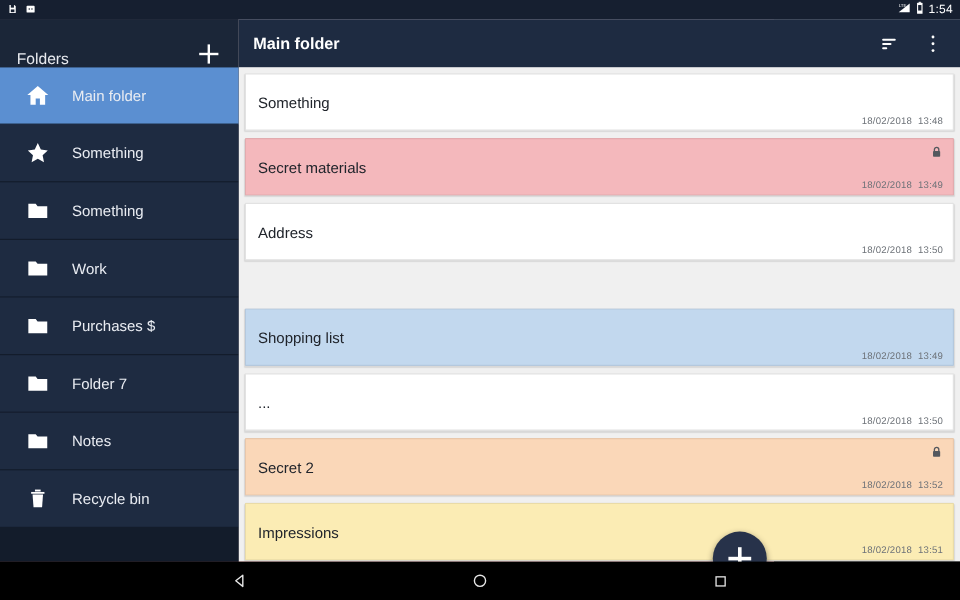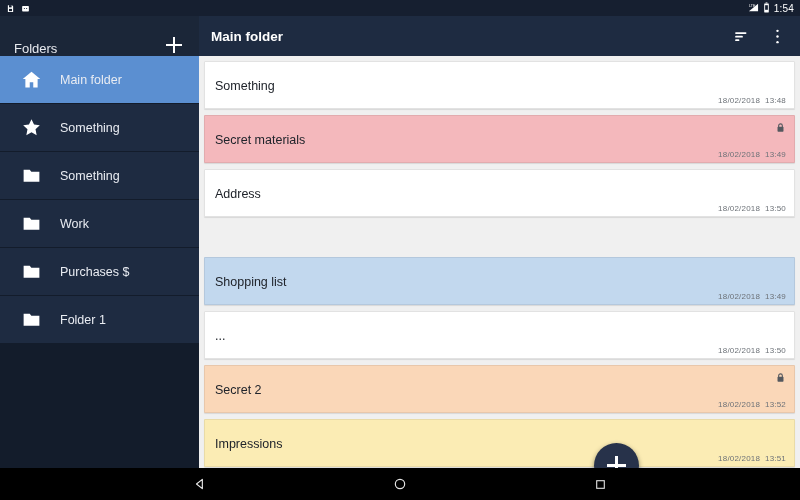--- a/index.html
+++ b/index.html
@@ -183,21 +183,39 @@
             </svg>
           </span>
           <span class="folder-label">Purchases $</span>
         </div>
         <div class="folder-item">
           <span class="folder-ico">
             <svg width="21" height="21" viewBox="0 0 24 24">
               <path fill="#ffffff" d="M3 5.5h7l1.8 2.3H21V19H3Z"></path>
             </svg>
           </span>
-          <span class="folder-label">Folder 1</span>
+          <span class="folder-label">Folder 7</span>
+        </div>
+        <div class="folder-item">
+          <span class="folder-ico">
+            <svg width="21" height="21" viewBox="0 0 24 24">
+              <path fill="#ffffff" d="M3 5.5h7l1.8 2.3H21V19H3Z"></path>
+            </svg>
+          </span>
+          <span class="folder-label">Notes</span>
+        </div>
+        <div class="folder-item">
+          <span class="folder-ico">
+            <svg width="19" height="19" viewBox="0 0 24 24">
+              <rect x="9" y="2.5" width="6" height="2" fill="#ffffff"></rect>
+              <rect x="5" y="5" width="14" height="1.9" fill="#ffffff"></rect>
+              <path fill="#ffffff" d="M6.5 7.8h11l-1 13.2h-9Z"></path>
+            </svg>
+          </span>
+          <span class="folder-label">Recycle bin</span>
         </div>
       </div>
   </div>
 
   <div class="main">
     <div class="appbar">
       <span class="appbar-title">Main folder</span>
       <div class="appbar-actions">
         <div class="icon-btn">
           <svg width="17" height="17" viewBox="0 0 24 24">

